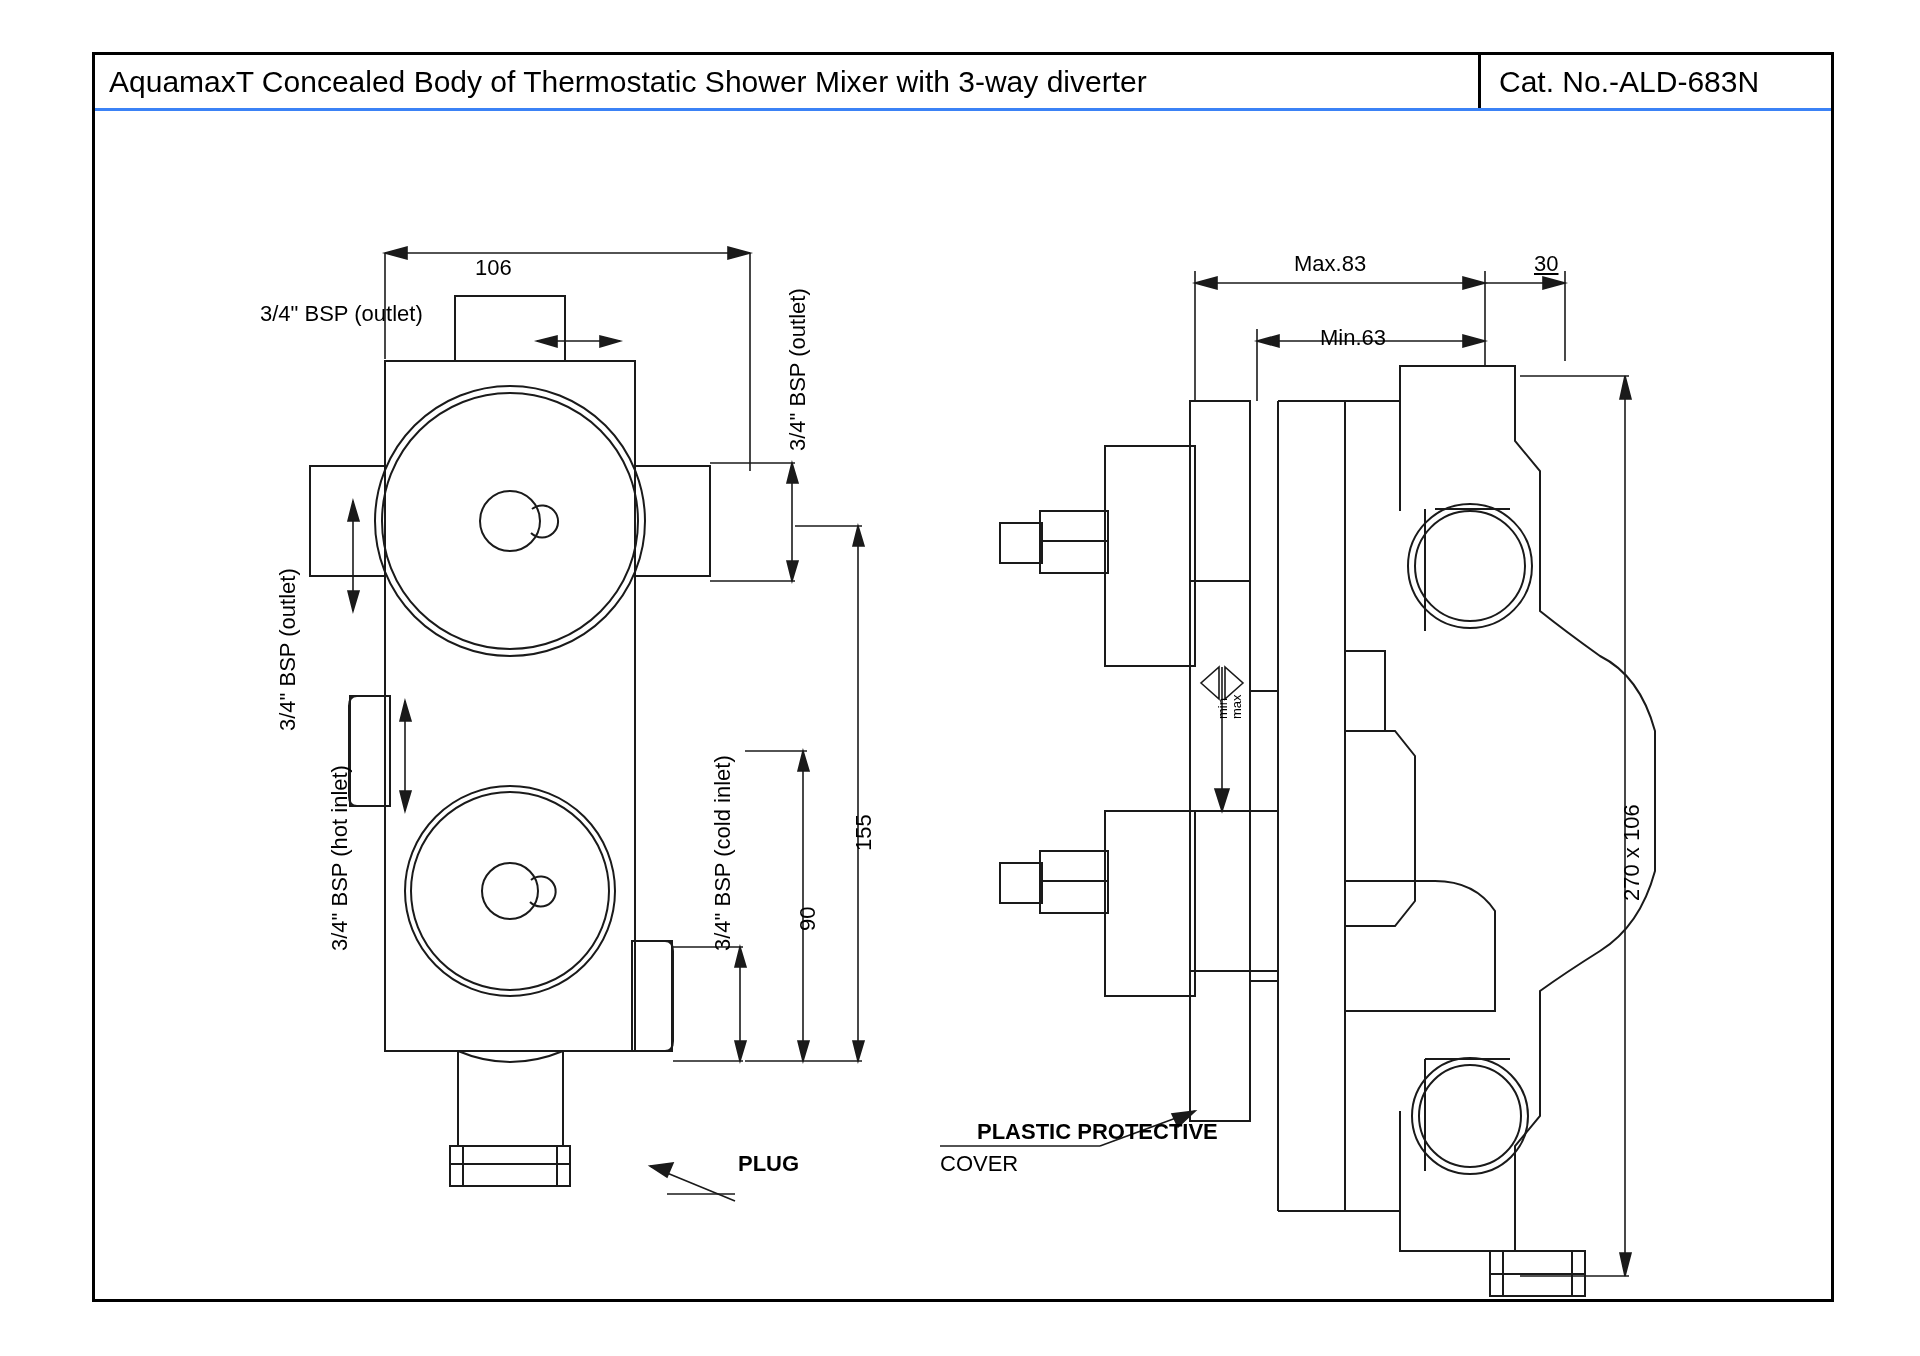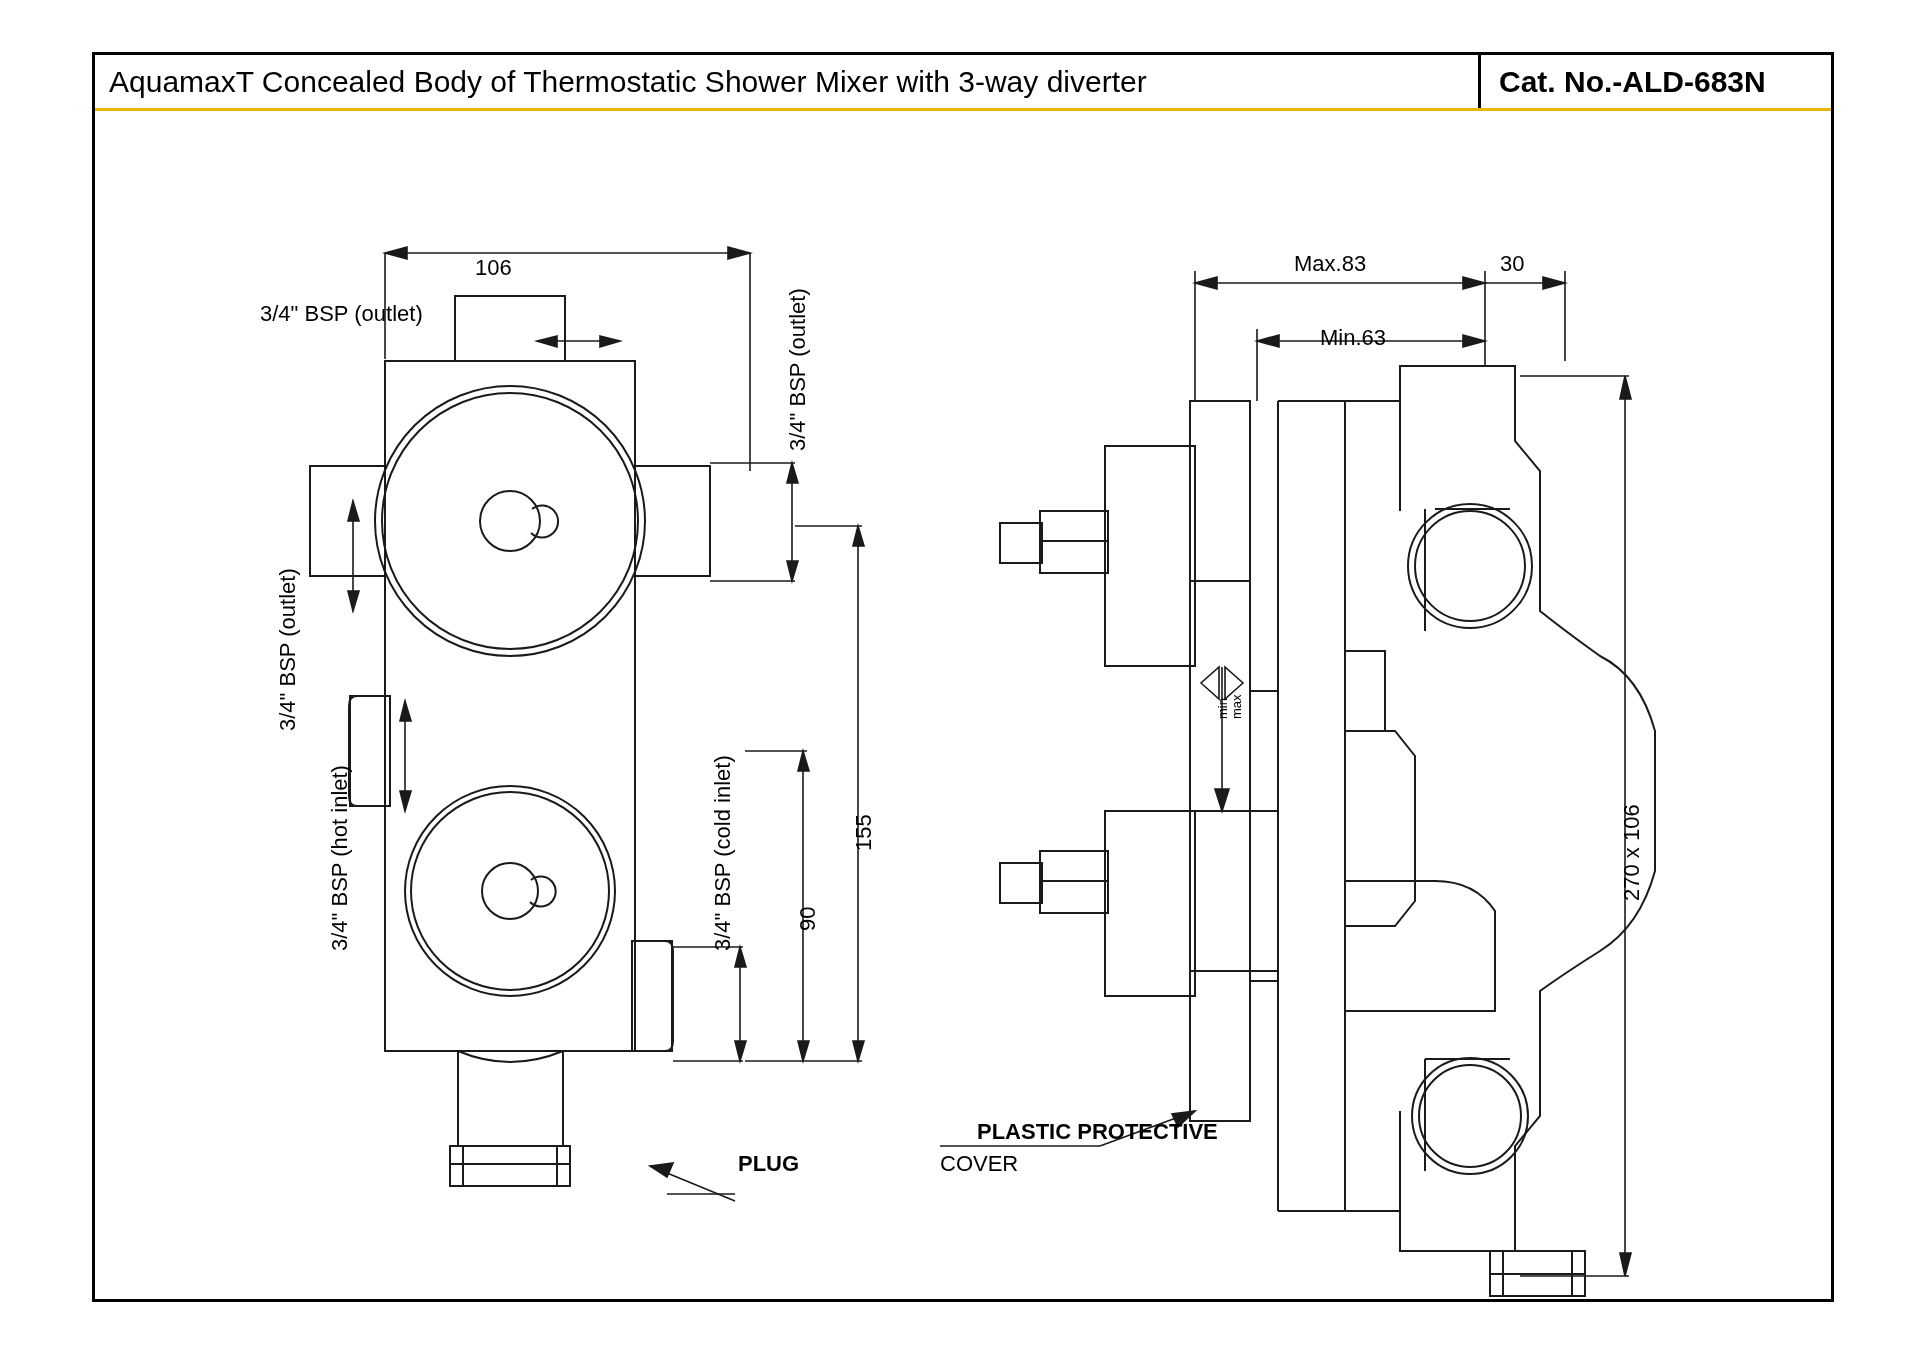--- a/index.html
+++ b/index.html
@@ -23,21 +23,21 @@
     border: 3px solid #000000;
     box-sizing: border-box;
     background: #ffffff;
   }
   .title-bar {
     position: absolute;
     left: 0;
     top: 0;
     width: 100%;
     height: 56px;
-    border-bottom: 3px solid #eab308;
+    border-bottom: 3px solid #3b82f6;
     box-sizing: border-box;
     text-align: center;
   }
   .title-text {
     position: absolute;
     left: 14px;
     top: 10px;
     font-size: 30px;
     letter-spacing: 0px;
     white-space: nowrap;
@@ -49,21 +49,20 @@
     width: 3px;
     height: 53px;
     background: #000000;
   }
   .cat-no {
     position: absolute;
     left: 1404px;
     top: 10px;
     font-size: 30px;
     white-space: nowrap;
-    font-weight: bold;
   }
   .draw {
     position: absolute;
     left: 0;
     top: 56px;
     width: 1736px;
     height: 1191px;
   }
   svg { display: block; }
   .lbl {
@@ -279,21 +278,21 @@
     <div class="lbl rot" style="left:700px; top:820px;">90</div>
 
     <div class="lbl rot" style="left:756px; top:740px;">155</div>
 
     <div class="lbl" style="left:643px; top:1040px;font-weight:bold;">PLUG</div>
 
     <div class="lbl" style="left:1182px; top:140px;margin-left:17px;">Max.83</div>
 
     <div class="lbl" style="left:1225px; top:198px;margin-top:16px;">Min.63</div>
 
-    <div class="lbl" style="left:1405px; top:140px;">30</div>
+    <div class="lbl" style="left:1439px; top:140px;text-decoration:underline;">30</div>
 
     <div class="lbl rot" style="left:1524px; top:790px;">270 x 106</div>
 
     <div class="lbl small rot" style="left:1120px; top:608px;">min</div>
     <div class="lbl small rot" style="left:1134px; top:608px;">max</div>
 
     <div class="lbl" style="left:882px; top:1008px;font-weight:bold;">PLASTIC PROTECTIVE</div>
     <div class="lbl" style="left:845px; top:1040px;">COVER</div>
 
   </div>

